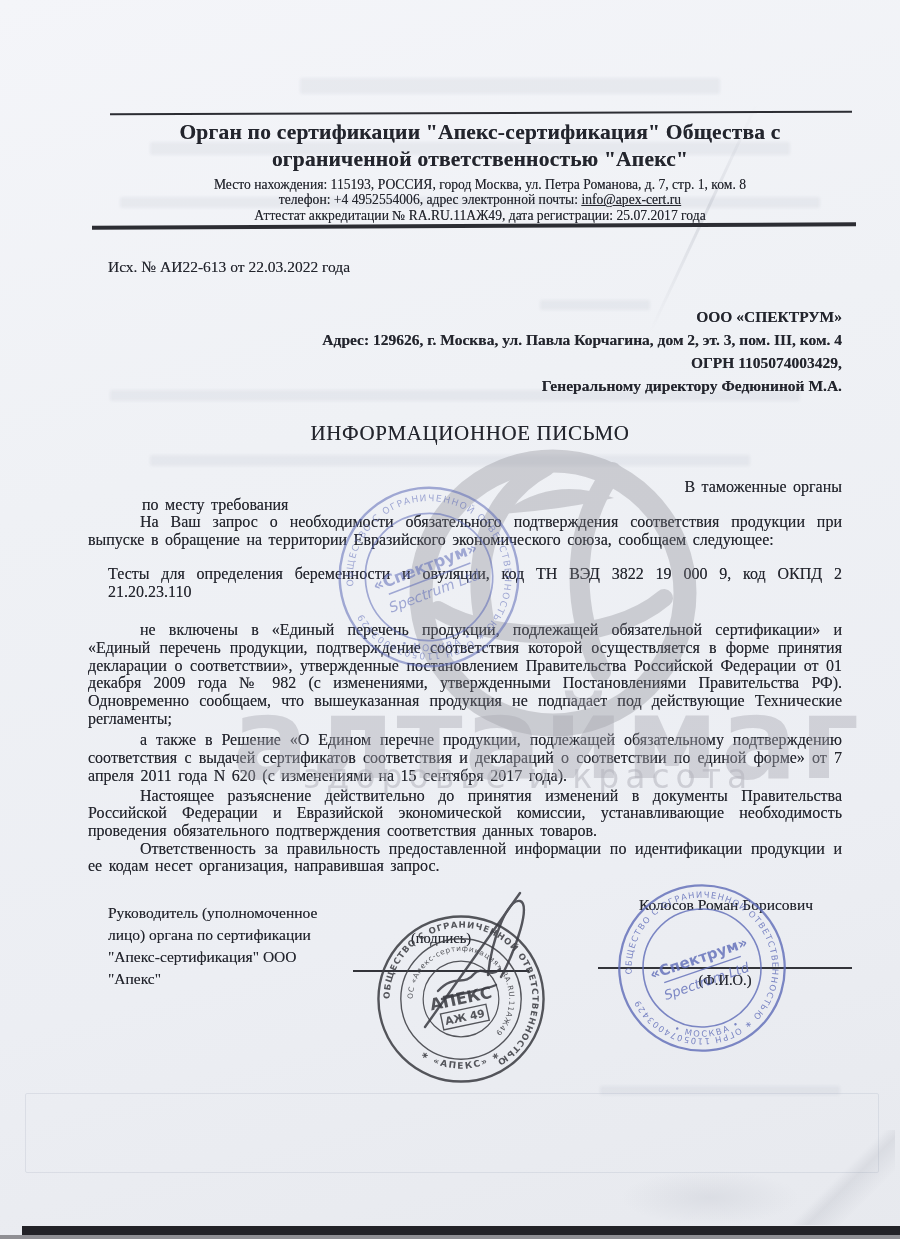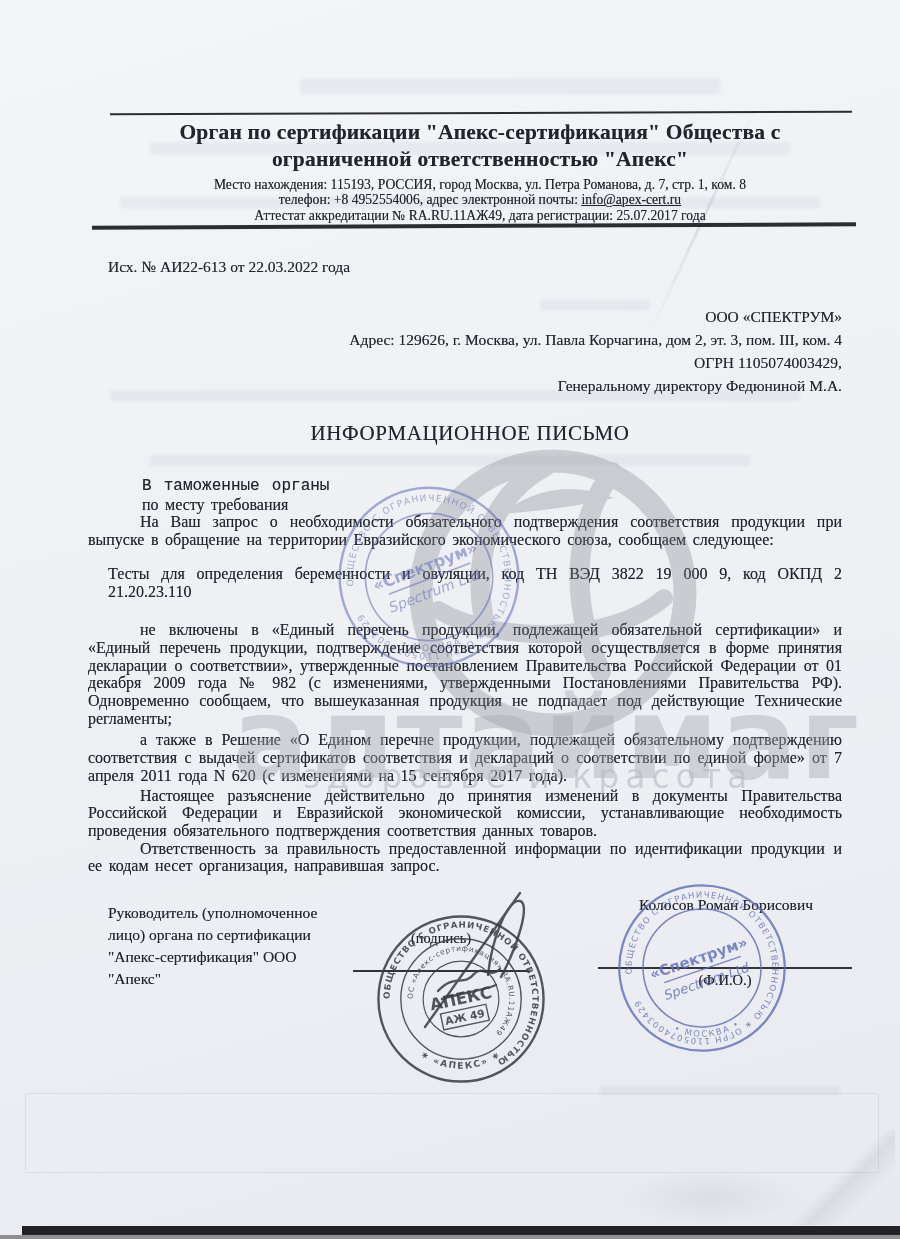--- a/index.html
+++ b/index.html
@@ -2,21 +2,21 @@
 <html><head>
 <meta charset="utf-8">
 <style>
   html,body{margin:0;padding:0;background:#777;}
   .page{position:relative;width:900px;height:1239px;overflow:hidden;
         background:linear-gradient(165deg,#f4f5f9 0%,#eff1f5 35%,#eceef3 70%,#e7e9ee 100%);
         font-family:"Liberation Serif","DejaVu Serif",serif;color:#23252d;}
   .abs{position:absolute;}
   .ink{color:#23252d;text-shadow:0 0 .5px rgba(35,37,45,.55);}
   .center{text-align:center;}
-  .right{text-align:right;}
+  .right{text-align:right;font-weight:bold;}
   .bold{font-weight:normal;padding-left:20px;}
   .u{text-decoration:underline;}
   .rule{background:#2c2d33;}
   .hdr-org{font-size:21.5px;font-weight:bold;line-height:27px;letter-spacing:.2px;}
   .hdr-small{font-size:13.6px;line-height:15.4px;}
   .body-copy{font-size:16px;line-height:17.7px;text-align:justify;word-spacing:2.5px;}
   .body-copy p{margin:0;}
   .indent{text-indent:52px;}
   .ghost{background:rgba(139,146,168,.10);filter:blur(1.5px);border-radius:2px;}
   .ghost-rect{border:1px solid rgba(150,158,178,.20);border-radius:2px;}
@@ -48,39 +48,39 @@
   <div class="abs" style="left:620px;top:1170px;width:180px;height:55px;background:radial-gradient(ellipse at center,rgba(140,145,160,.14),transparent 70%);"></div>
 
   <div class="abs rule" style="left:110px;top:112px;width:742px;height:2px;transform:rotate(-.2deg);"></div>
 
   <div class="abs center ink hdr-org" style="left:100px;top:119px;width:760px;">
     <div>Орган по сертификации "Апекс-сертификация" Общества с</div>
     <div>ограниченной ответственностью "Апекс"</div>
   </div>
   <div class="abs center ink hdr-small" style="left:100px;top:177px;width:760px;text-align:center;">
     <div>Место нахождения: 115193, РОССИЯ, город Москва, ул. Петра Романова, д. 7, стр. 1, ком. 8</div>
-    <div><span>телефон: +8 4952554006, адрес электронной почты: </span><span class="u">info@apex-cert.ru</span></div>
+    <div><span>телефон: +4 4952554006, адрес электронной почты: </span><span class="u">info@apex-cert.ru</span></div>
     <div>Аттестат аккредитации № RA.RU.11АЖ49, дата регистрации: 25.07.2017 года</div>
   </div>
 
   <div class="abs rule" style="left:92px;top:224px;width:764px;height:4px;transform:rotate(-.25deg);"></div>
 
   <div class="abs ink" style="left:108px;top:258px;font-size:15.5px;">Исх. № АИ22-613 от 22.03.2022 года</div>
 
   <div class="abs right ink" style="left:300px;top:305px;width:542px;font-size:15.5px;line-height:23px;">
     <div>ООО «СПЕКТРУМ»</div>
     <div>Адрес: 129626, г. Москва, ул. Павла Корчагина, дом 2, эт. 3, пом. III, ком. 4</div>
     <div>ОГРН 1105074003429,</div>
     <div>Генеральному директору Федюниной М.А.</div>
   </div>
 
   <div class="abs center ink bold" style="left:0;top:421px;width:900px;font-size:21px;letter-spacing:.6px;z-index:10;">ИНФОРМАЦИОННОЕ ПИСЬМО</div>
 
   <div class="abs ink body-copy" style="left:88px;top:478px;width:754px;z-index:10;">
-    <p style="padding-left:54px;text-align:left;font-family:Liberation Mono, monospace;">В таможенные органы</p>
+    <p style="padding-left:54px;text-align:right;">В таможенные органы</p>
     <p style="padding-left:54px;text-align:left;">по месту требования</p>
     <p class="indent">На Ваш запрос о необходимости обязательного подтверждения соответствия продукции при выпуске в обращение на территории Евразийского экономического союза, сообщаем следующее:</p>
     <p class="bold" style="margin-top:16px;">Тесты для определения беременности и овуляции, код ТН ВЭД 3822 19 000 9, код ОКПД 2 21.20.23.110</p>
     <p class="indent" style="margin-top:21px;">не включены в «Единый перечень продукции, подлежащей обязательной сертификации» и «Единый перечень продукции, подтверждение соответствия которой осуществляется в форме принятия декларации о соответствии», утвержденные постановлением Правительства Российской Федерации от 01 декабря 2009 года № 982 (с изменениями, утвержденными Постановлениями Правительства РФ). Одновременно сообщаем, что вышеуказанная продукция не подпадает под действующие Технические регламенты;</p>
     <p class="indent" style="margin-top:4px;">а также в Решение «О Едином перечне продукции, подлежащей обязательному подтверждению соответствия с выдачей сертификатов соответствия и деклараций о соответствии по единой форме» от 7 апреля 2011 года N 620 (с изменениями на 15 сентября 2017 года).</p>
     <p class="indent" style="margin-top:2px;">Настоящее разъяснение действительно до принятия изменений в документы Правительства Российской Федерации и Евразийской экономической комиссии, устанавливающие необходимость проведения обязательного подтверждения соответствия данных товаров.</p>
     <p class="indent">Ответственность за правильность предоставленной информации по идентификации продукции и ее кодам несет организация, направившая запрос.</p>
   </div>
 
   <div class="abs ink" style="left:108px;top:902px;width:260px;font-size:15.5px;line-height:22px;z-index:10;">

